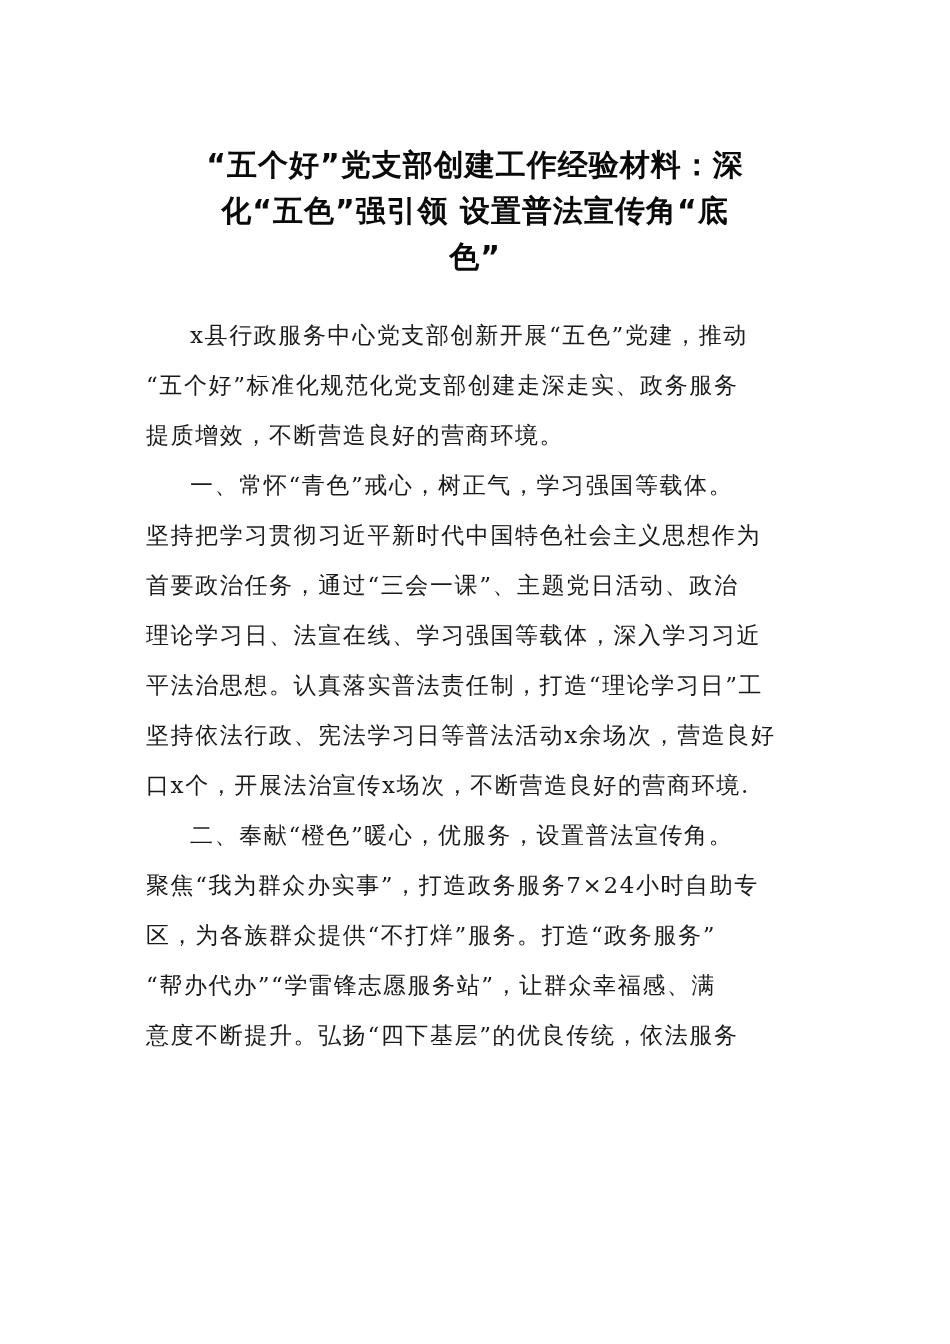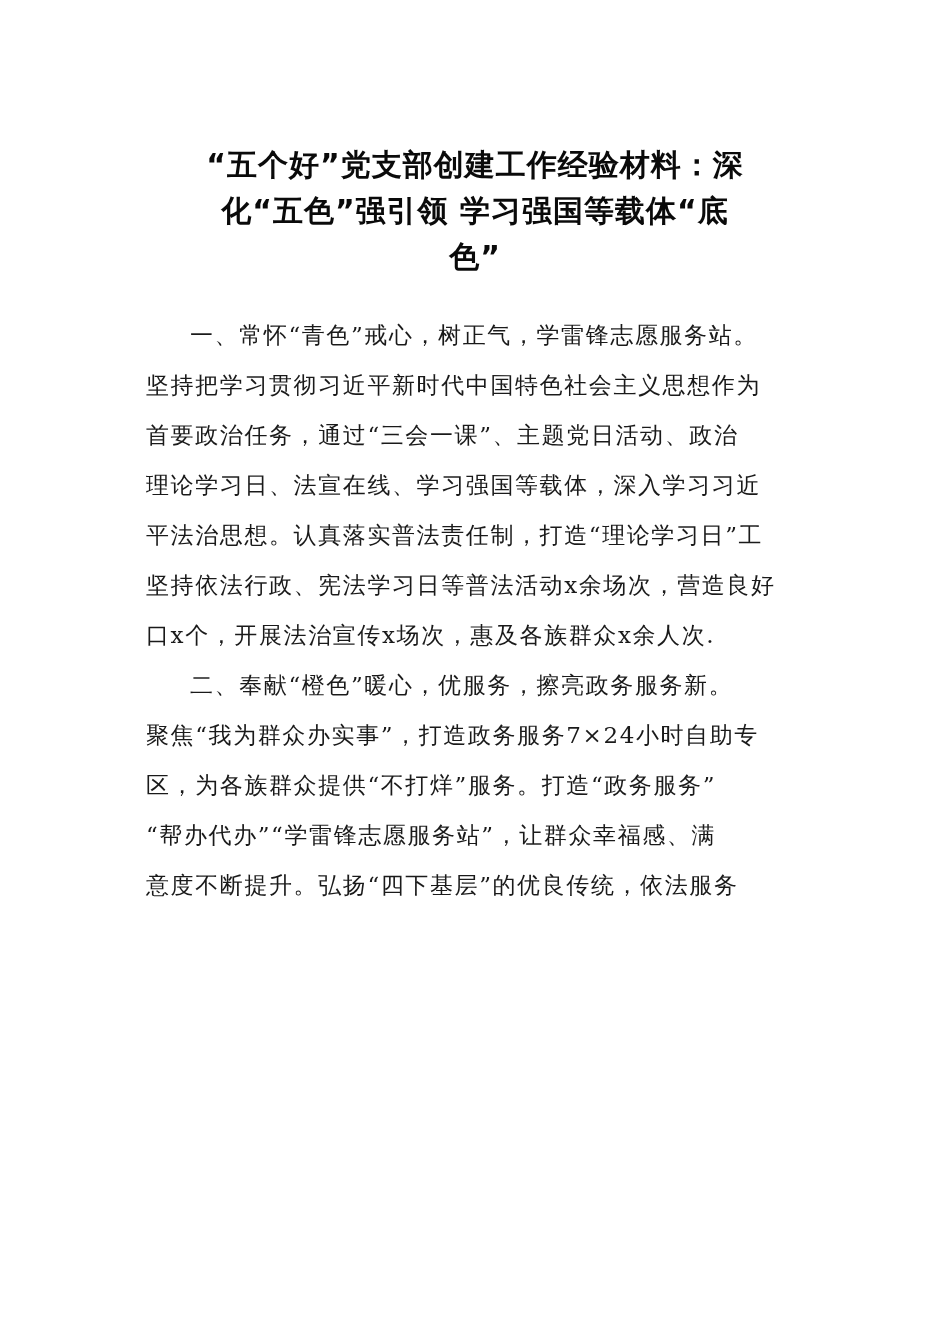--- a/index.html
+++ b/index.html
@@ -58,39 +58,44 @@
       padding-left: 44px;
     }
   </style>
 </head>
 <body>
 
 <div class="page">
 
   <div class="title">
     <span class="tline">“五个好”党支部创建工作经验材料：深</span>
-    <span class="tline">化“五色”强引领 学习强国等载体“底</span>
+    <span class="tline">化“五色”强引领 设置普法宣传角“底</span>
     <span class="tline">色”</span>
   </div>
 
   <div class="body-text">
 
+    <div class="para">
+      <span class="line indent">x县行政服务中心党支部创新开展“五色”党建，推动</span>
+      <span class="line">“五个好”标准化规范化党支部创建走深走实、政务服务</span>
+      <span class="line">提质增效，不断营造良好的营商环境。</span>
+    </div>
 
     <div class="para">
-      <span class="line indent">一、常怀“青色”戒心，树正气，学雷锋志愿服务站。</span>
+      <span class="line indent">一、常怀“青色”戒心，树正气，学习强国等载体。</span>
       <span class="line">坚持把学习贯彻习近平新时代中国特色社会主义思想作为</span>
       <span class="line">首要政治任务，通过“三会一课”、主题党日活动、政治</span>
       <span class="line">理论学习日、法宣在线、学习强国等载体，深入学习习近</span>
       <span class="line">平法治思想。认真落实普法责任制，打造“理论学习日”工</span>
       <span class="line">坚持依法行政、宪法学习日等普法活动x余场次，营造良好</span>
-      <span class="line">口x个，开展法治宣传x场次，惠及各族群众x余人次.</span>
+      <span class="line">口x个，开展法治宣传x场次，不断营造良好的营商环境.</span>
     </div>
 
     <div class="para">
-      <span class="line indent">二、奉献“橙色”暖心，优服务，擦亮政务服务新。</span>
+      <span class="line indent">二、奉献“橙色”暖心，优服务，设置普法宣传角。</span>
       <span class="line">聚焦“我为群众办实事”，打造政务服务7×24小时自助专</span>
       <span class="line">区，为各族群众提供“不打烊”服务。打造“政务服务”</span>
       <span class="line">“帮办代办”“学雷锋志愿服务站”，让群众幸福感、满</span>
       <span class="line">意度不断提升。弘扬“四下基层”的优良传统，依法服务</span>
     </div>
 
   </div>
 </div>
 
 </body></html>

